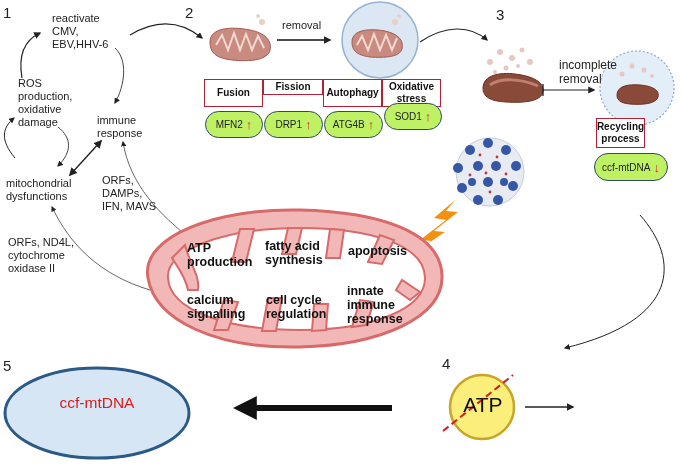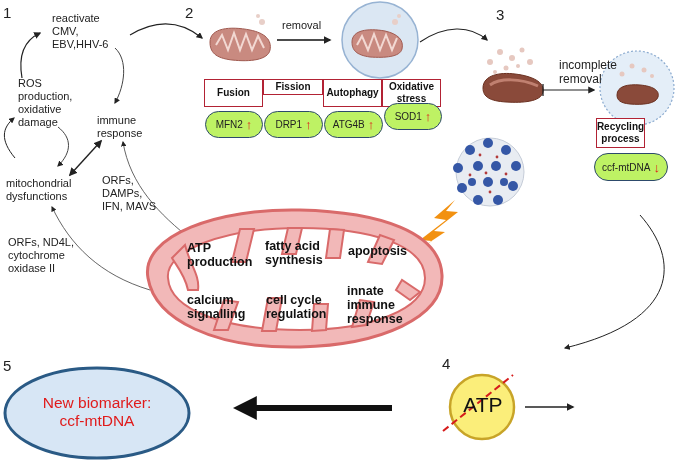--- a/index.html
+++ b/index.html
@@ -232,15 +232,14 @@
   <div>innate</div>
   <div>immune</div>
   <div>response</div>
 </div>
 
 <div class="abs" style="left:458px;top:393px;width:50px;text-align:center;font-size:21px;color:#111;">ATP</div>
 <div class="abs lbl bold" style="left:580px;top:396px;font-size:11.5px;line-height:13px;">
 </div>
 
 <div class="abs" style="left:5px;top:394px;width:184px;text-align:center;font-size:15.5px;line-height:18px;color:#e01b1b;">
-  <div>New biomarker:</div>
   <div>ccf-mtDNA</div>
 </div>
 
 </body></html>

